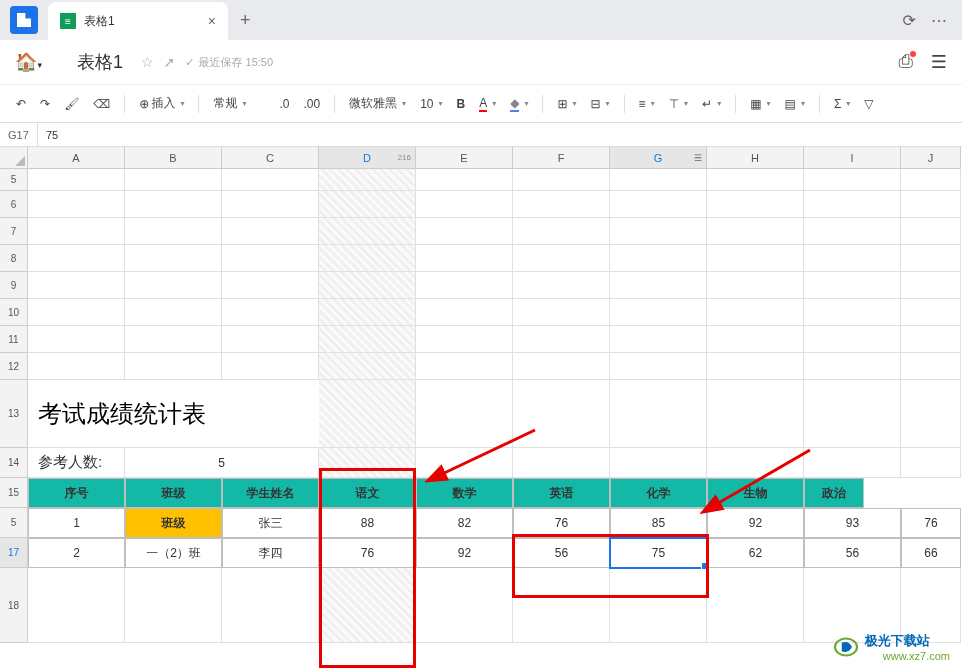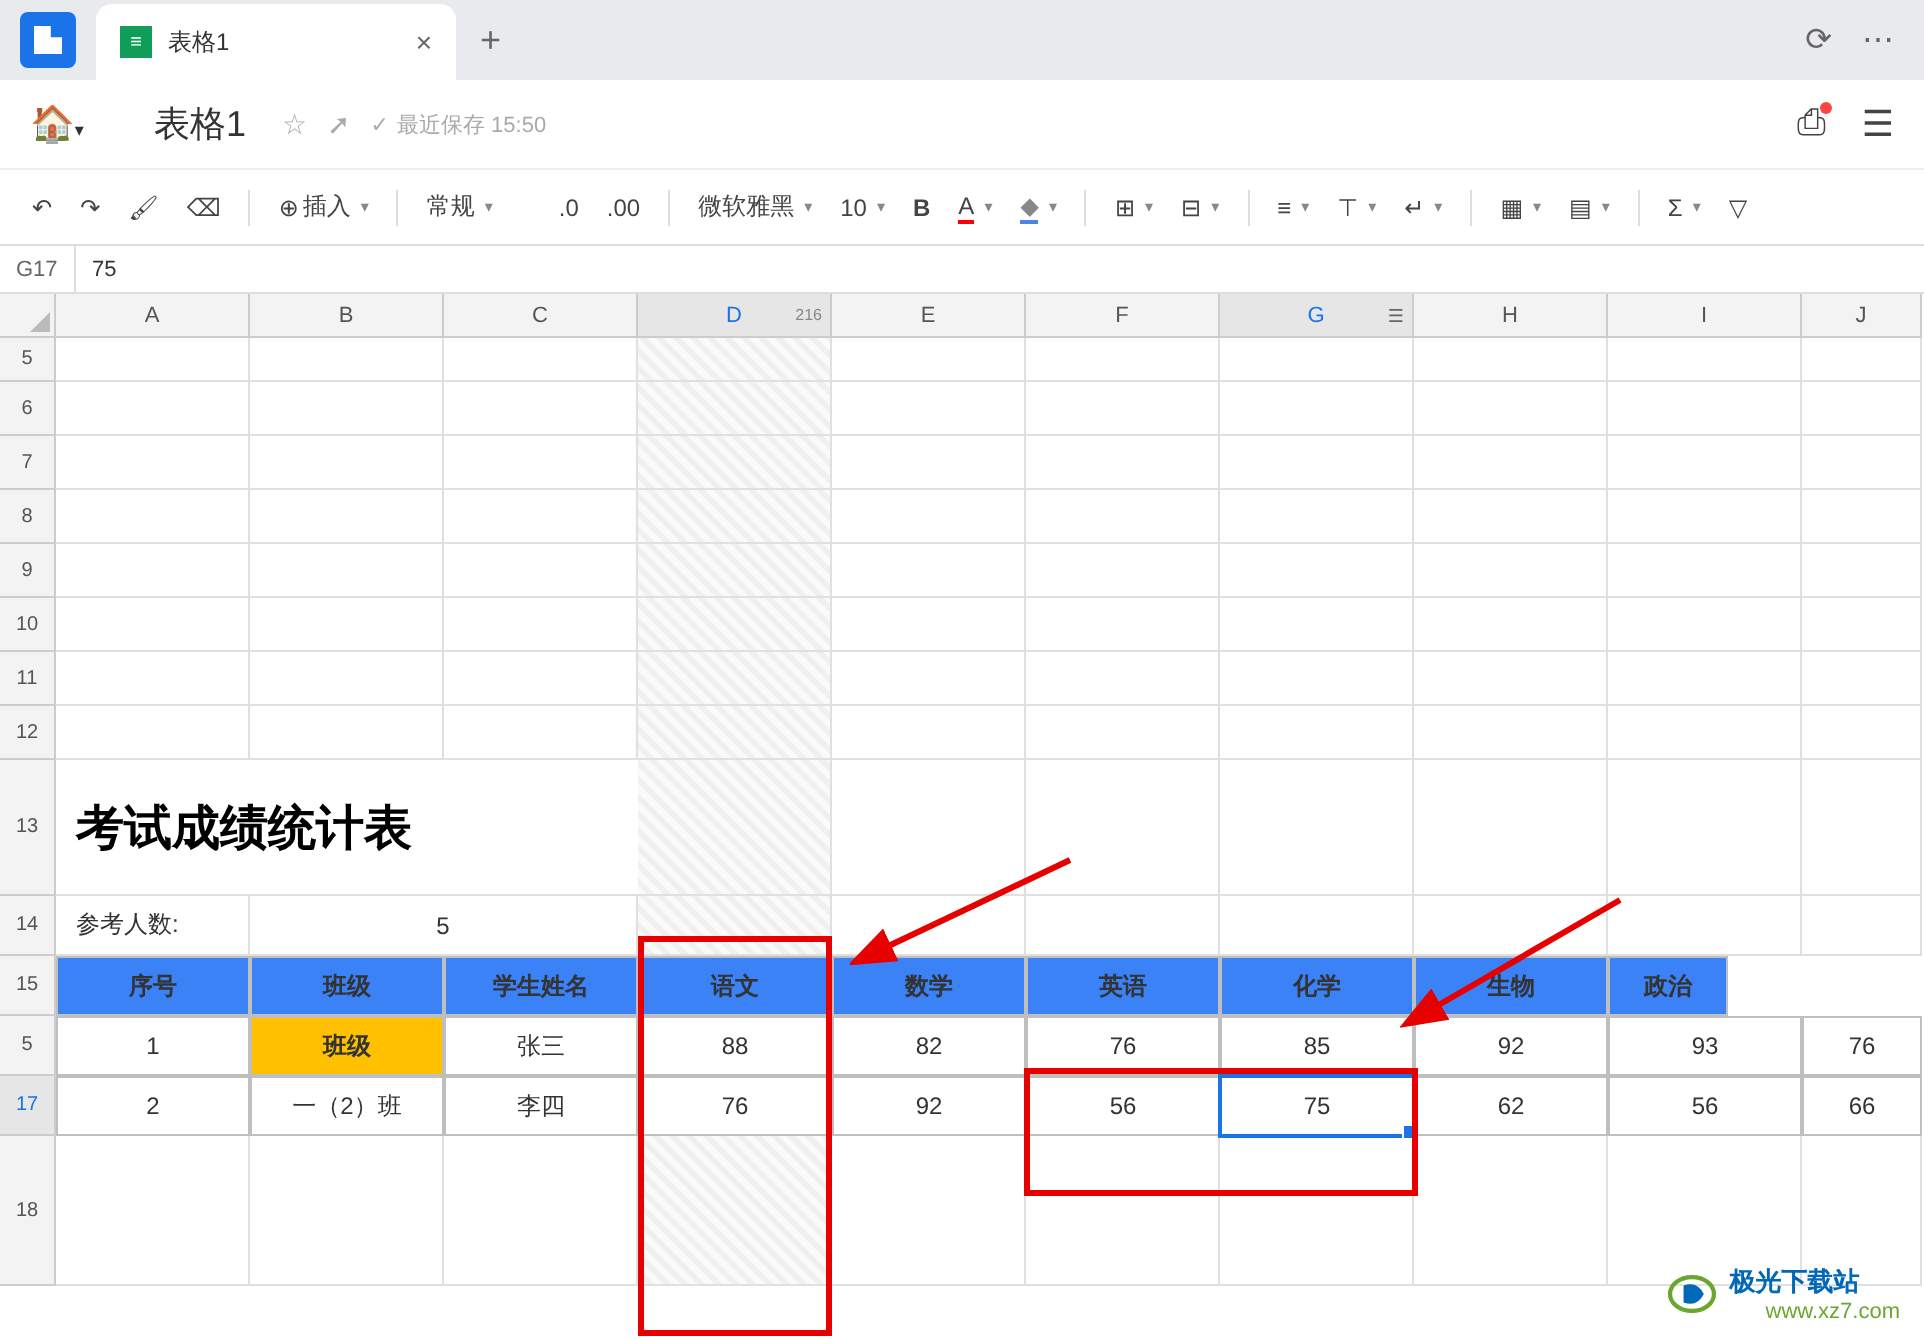--- a/index.html
+++ b/index.html
@@ -44,26 +44,26 @@
 .col-h .num-ind { position: absolute; right: 4px; font-size: 8px; color: #888; }
 .col-h .filter-ind { position: absolute; right: 4px; font-size: 9px; color: #666; }
 
 .rows { display: flex; flex-direction: column; }
 .row { display: flex; }
 .row-h { width: 28px; background: #f3f3f3; border-right: 1px solid #ccc; border-bottom: 1px solid #ccc; display: flex; align-items: center; justify-content: center; font-size: 10px; color: #555; }
 .row-h.sel { background: #e6e6e6; color: #1a73e8; }
 .cell { width: 97px; border-right: 1px solid #e0e0e0; border-bottom: 1px solid #e0e0e0; display: flex; align-items: center; font-size: 12px; color: #333; padding: 0 4px; }
 .cell.center { justify-content: center; }
 .cell.striped { background: repeating-linear-gradient(45deg, #fafafa, #fafafa 3px, #f0f0f0 3px, #f0f0f0 6px); }
-.cell.header-yellow { background: #3b82f6; font-weight: bold; justify-content: center; border: 1px solid #bfbfbf; }
+.cell.header-yellow { background: #14b8a6; font-weight: bold; justify-content: center; border: 1px solid #bfbfbf; }
 .cell.header-orange { background: #ffc000; font-weight: bold; justify-content: center; border: 1px solid #bfbfbf; }
 .cell.table-data { justify-content: center; border: 1px solid #bfbfbf; }
 .cell.selected { outline: 2px solid #1a73e8; outline-offset: -1px; z-index: 5; position: relative; }
 .cell.selected::after { content: ""; position: absolute; right: -3px; bottom: -3px; width: 6px; height: 6px; background: #1a73e8; border: 1px solid white; }
-.large-title { font-size: 24px; font-weight: bold; color: #000; }
+.large-title { font-size: 24px; font-weight: normal; color: #000; }
 
 .h-norm { height: 27px; }
 .h-small { height: 22px; }
 .h-big { height: 68px; }
 .h-14 { height: 30px; }
 .h-tbl { height: 30px; }
 
 
 .red-box { position: absolute; border: 3px solid #e60000; pointer-events: none; z-index: 100; }
 .arrow { position: absolute; z-index: 100; pointer-events: none; }
@@ -306,21 +306,21 @@
       <div class="cell h-big"></div>
         <div class="cell h-big"></div>
         <div class="cell h-big"></div>
         <div class="cell h-big"></div>
         <div class="cell h-big"></div>
         <div class="cell h-big" style="width:60px"></div>
     </div>
 
     <div class="row">
       <div class="row-h h-14">14</div>
-      <div class="cell h-14" style="padding-left:10px;font-size:12px">
+      <div class="cell h-14" style="padding-left:10px;font-size:15px">
           <span>参考人数:</span>
         </div>
       <div class="cell h-14 center" style="width:194px">
           <span>5</span>
         </div>
       <div class="cell h-14 striped"></div>
       <div class="cell h-14"></div>
         <div class="cell h-14"></div>
         <div class="cell h-14"></div>
         <div class="cell h-14"></div>

